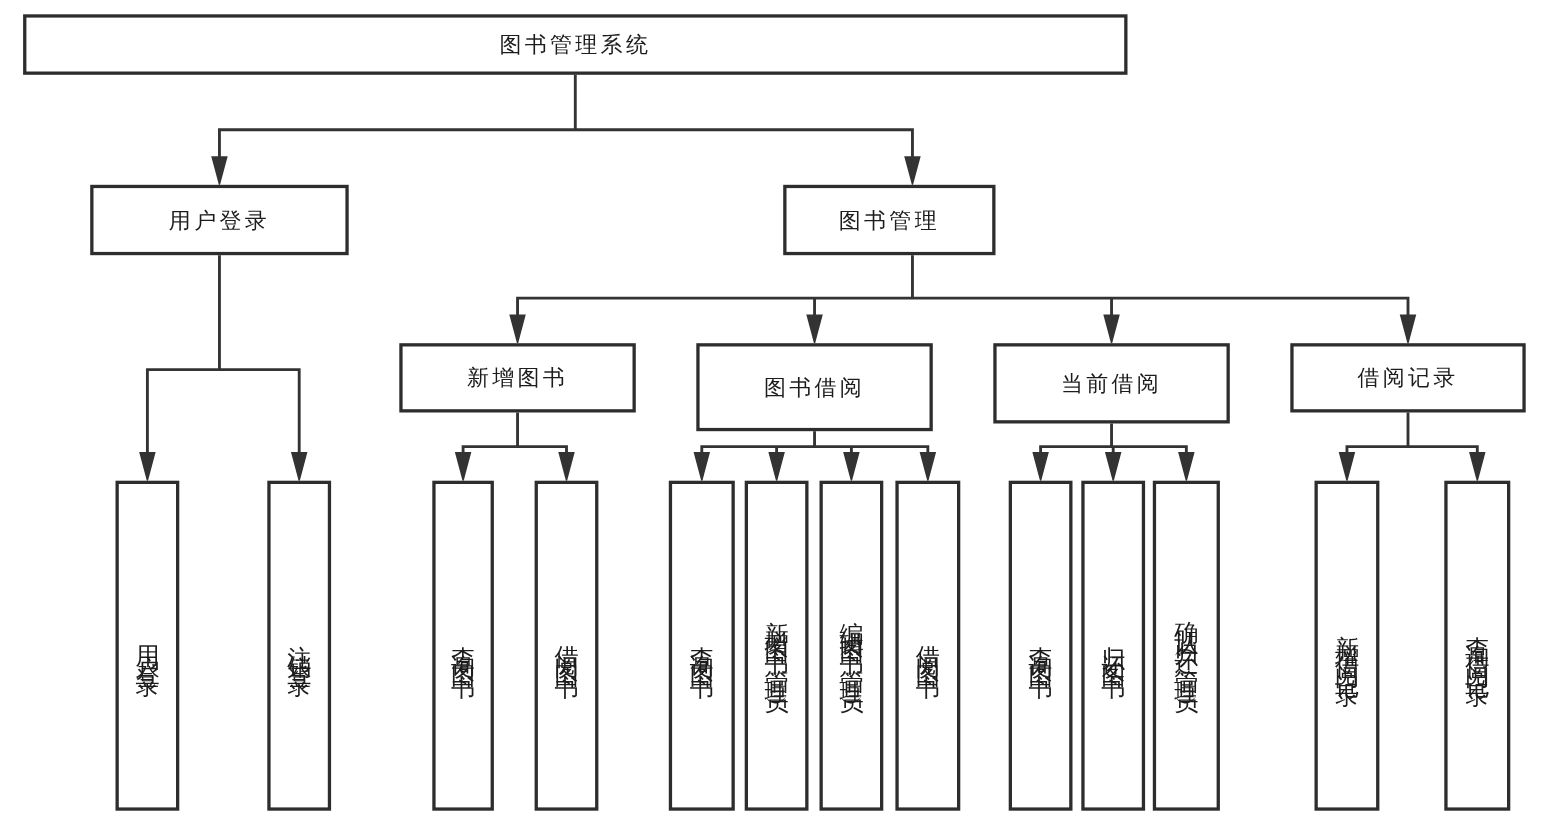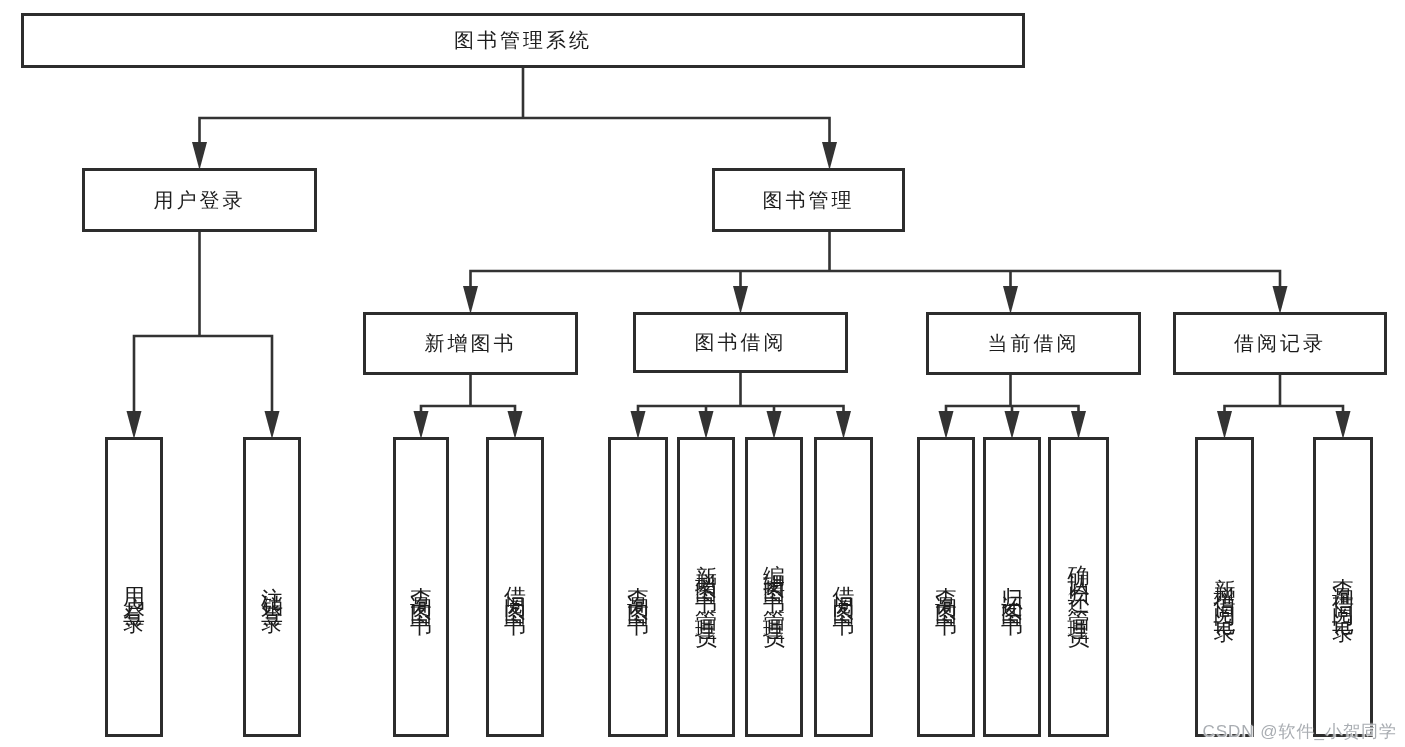--- a/index.html
+++ b/index.html
@@ -102,24 +102,24 @@
       </div>
       <div class="node node-h" style="left: 82px; top: 168px; width: 235px; height: 64px;">
         <span class="node-label">用户登录</span>
       </div>
       <div class="node node-h" style="left: 712px; top: 168px; width: 193px; height: 64px;">
         <span class="node-label">图书管理</span>
       </div>
       <div class="node node-h" style="left: 363px; top: 312px; width: 215px; height: 63px;">
         <span class="node-label">新增图书</span>
       </div>
-      <div class="node node-h" style="left: 633px; top: 312px; width: 215px; height: 61px;">
+      <div class="node node-h" style="left: 633px; top: 312px; width: 215px; height: 80px;">
         <span class="node-label">图书借阅</span>
       </div>
-      <div class="node node-h" style="left: 926px; top: 312px; width: 215px; height: 63px;">
+      <div class="node node-h" style="left: 903px; top: 312px; width: 215px; height: 73px;">
         <span class="node-label">当前借阅</span>
       </div>
       <div class="node node-h" style="left: 1173px; top: 312px; width: 214px; height: 63px;">
         <span class="node-label">借阅记录</span>
       </div>
       <div class="node node-v" style="left: 105px; top: 437px; width: 58px; height: 300px;">
         <span class="node-label">用户登录</span>
       </div>
       <div class="node node-v" style="left: 243px; top: 437px; width: 58px; height: 300px;">
         <span class="node-label">注销登录</span>
@@ -151,14 +151,13 @@
       <div class="node node-v" style="left: 1048px; top: 437px; width: 61px; height: 300px;">
         <span class="node-label">确认归还（管理员）</span>
       </div>
       <div class="node node-v" style="left: 1195px; top: 437px; width: 59px; height: 300px;">
         <span class="node-label">新增借阅记录</span>
       </div>
       <div class="node node-v" style="left: 1313px; top: 437px; width: 60px; height: 300px;">
         <span class="node-label">查询借阅记录</span>
       </div>
     </div>
-  <div class="watermark">CSDN @软件_小贺同学</div>
 </div>
 
 </body></html>

